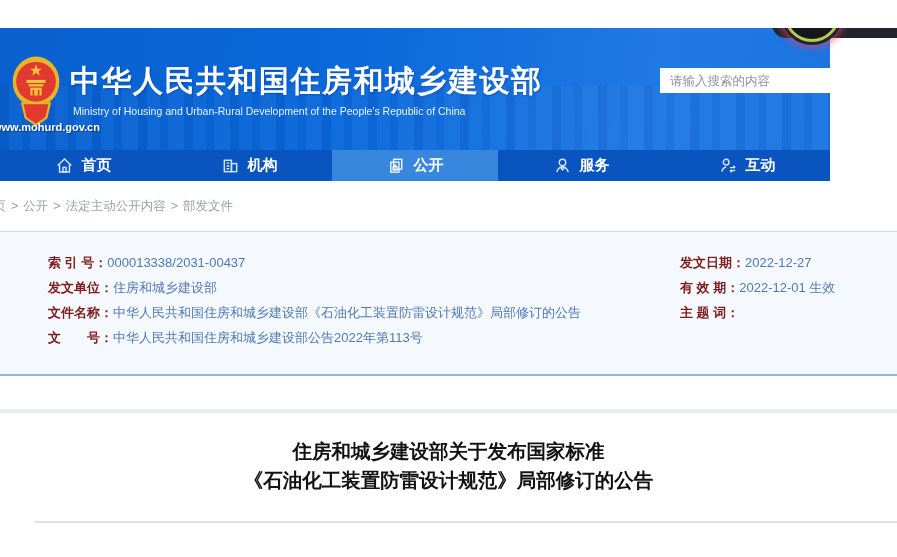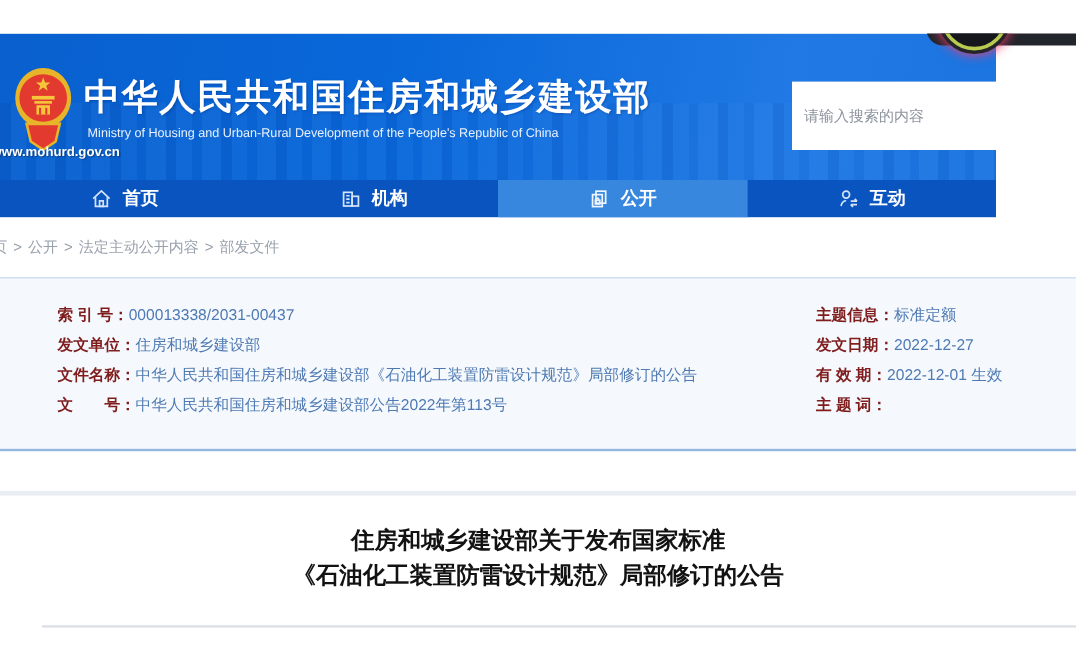--- a/index.html
+++ b/index.html
@@ -18,21 +18,21 @@
         background:linear-gradient(100deg,#0960ce 0%,#0968da 40%,#2079e4 78%,#1b74e0 100%);}
   .header-texture{position:absolute;left:0;top:58px;width:830px;height:64px;opacity:.35;
         background:repeating-linear-gradient(90deg,rgba(8,40,120,.25) 0 9px,rgba(80,150,235,.25) 9px 22px,rgba(8,40,120,.12) 22px 30px,rgba(120,180,245,.2) 30px 46px);}
   .emblem{position:absolute;left:10px;top:26px;width:52px;height:76px;}
   .site-title{position:absolute;left:70px;top:33px;font-size:30px;font-weight:bold;color:#fff;
         letter-spacing:1.5px;white-space:nowrap;text-shadow:1px 1px 2px rgba(0,40,120,.35);}
   .site-subtitle{position:absolute;left:73px;top:77px;font-size:10.5px;color:#e8f1fc;white-space:nowrap;}
   .site-url{position:absolute;left:-7px;top:93px;font-size:11px;font-weight:bold;color:#fff;
         text-shadow:1px 1px 1px rgba(0,0,0,.35);}
   .search-input{position:absolute;right:0;top:40px;width:150px;height:25px;border:none;outline:none;
-        padding:16px 10px;font-size:12.5px;color:#333;background:#fff;
+        padding:0 10px;font-size:12.5px;color:#333;background:#fff;
         font-family:"Liberation Sans","DejaVu Sans",sans-serif;}
   .search-input::placeholder{color:#8d949e;}
 
   
   .main-nav{position:absolute;left:0;top:122px;width:830px;height:31px;background:#0a54c0;display:flex;}
   .nav-item{flex:1;display:flex;align-items:center;justify-content:center;gap:8px;
         color:#fff;font-size:15px;font-weight:bold;cursor:pointer;}
   .nav-item.active{background:#3787df;}
   .nav-item svg{display:block;}
 
@@ -105,20 +105,28 @@
       <svg width="19" height="19" viewBox="0 0 20 20" fill="none" stroke="#eef5ff" stroke-width="1.5">
         <rect x="7" y="3.5" width="8.5" height="10.5"></rect>
           <rect x="4" y="6.5" width="8.5" height="10.5"></rect>
         <rect x="6.5" y="11.5" width="3.8" height="3.2"></rect>
           <path d="M7.4 11.5v-1a1 1 0 0 1 2 0v1"></path>
       </svg>
       <span>公开</span>
     </div>
     <div class="nav-item">
       <svg width="19" height="19" viewBox="0 0 20 20" fill="none" stroke="#d6e4f8" stroke-width="1.5">
+        <circle cx="10" cy="6.8" r="3.4"></circle>
+          <path d="M4 17c.9-3.6 3.2-5.4 6-5.4s5.1 1.8 6 5.4"></path>
+        <path d="M10 10.2 l-1.6 2.4 1.6 2 1.6-2 z"></path>
+      </svg>
+      <span>服务</span>
+    </div>
+    <div class="nav-item">
+      <svg width="19" height="19" viewBox="0 0 20 20" fill="none" stroke="#d6e4f8" stroke-width="1.5">
         <circle cx="7.5" cy="6.5" r="3"></circle>
           <path d="M3 16.5c.7-3 2.4-4.6 4.5-4.6"></path>
         <path d="M11.5 12.2h5.5 M17 12.2l-2-2 M17 15.2h-5.5 M11.5 15.2l2 2"></path>
       </svg>
       <span>互动</span>
     </div>
   </div>
 
   <div class="breadcrumb">
     <div class="breadcrumb-inner">
@@ -136,23 +144,20 @@
       </div>
       <div class="info-row">
         <span class="info-label">文件名称：</span><span class="info-value">中华人民共和国住房和城乡建设部《石油化工装置防雷设计规范》局部修订的公告</span>
       </div>
       <div class="info-row">
         <span class="info-label">文　　号：</span><span class="info-value">中华人民共和国住房和城乡建设部公告2022年第113号</span>
       </div>
     </div>
     <div class="info-col-right">
       <div class="info-row">
-        <span class="info-label">主题信息：</span><span class="info-value">标准定额</span>
-      </div>
-      <div class="info-row">
         <span class="info-label">发文日期：</span><span class="info-value">2022-12-27</span>
       </div>
       <div class="info-row">
         <span class="info-label">有 效 期：</span><span class="info-value">2022-12-01 生效</span>
       </div>
       <div class="info-row">
         <span class="info-label">主 题 词：</span><span class="info-value"></span>
       </div>
     </div>
   </div>

